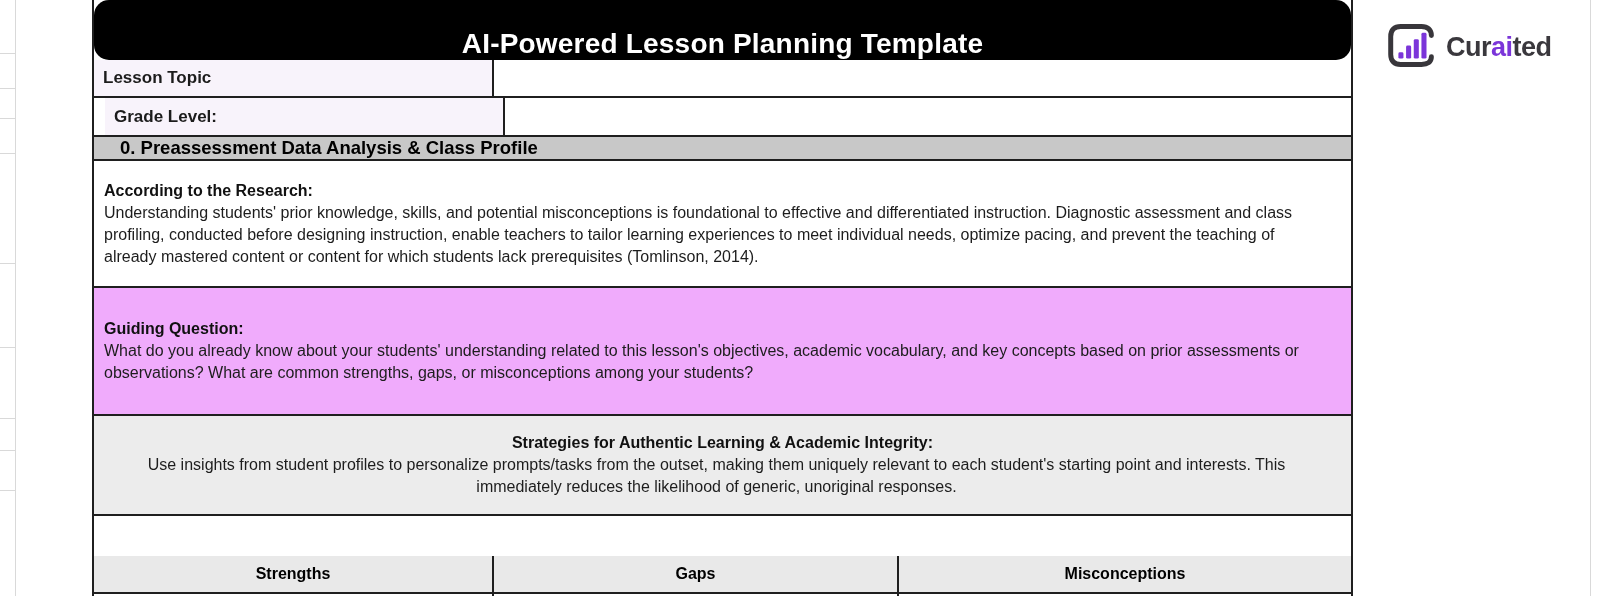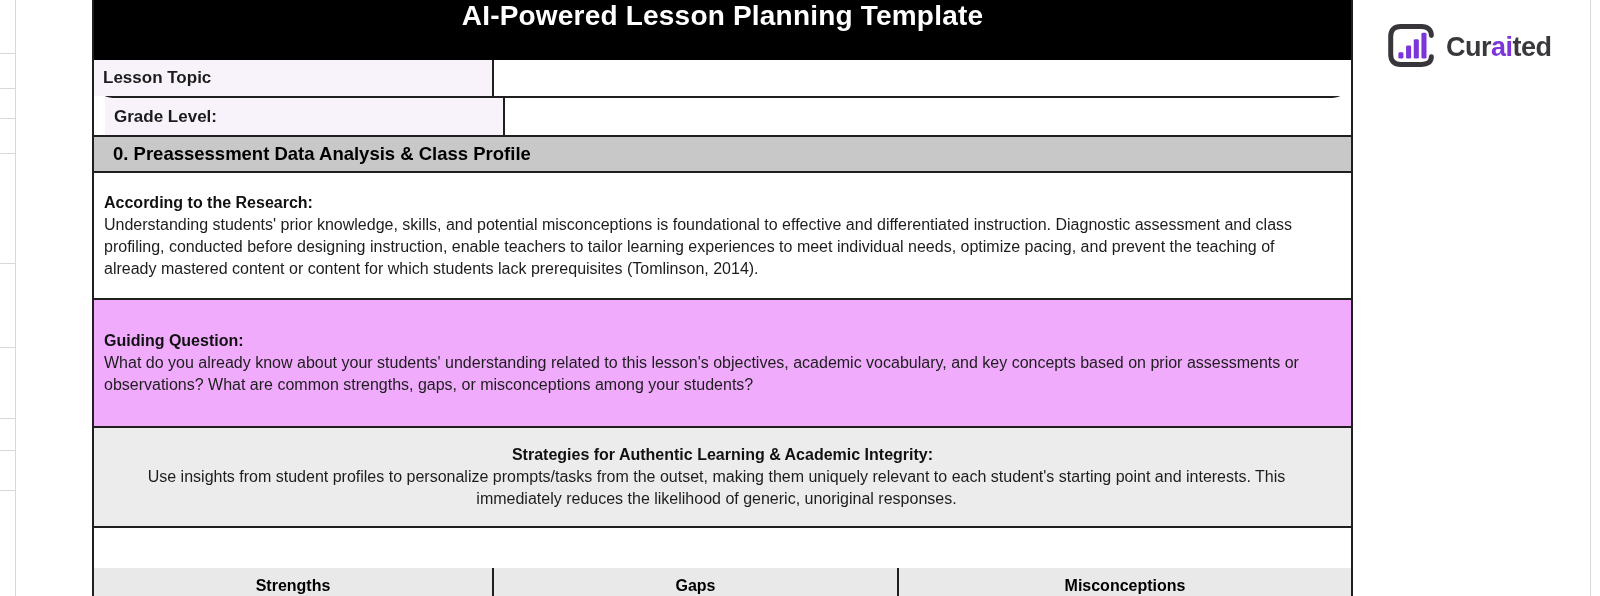--- a/index.html
+++ b/index.html
@@ -10,33 +10,33 @@
   
   .edge-vline{ position:absolute; top:0; width:1px; height:596px; background:#d9d9d9; }
   .edge-hline{ position:absolute; left:0; width:15px; height:1px; background:#d9d9d9; }
   .right-vline{ position:absolute; top:0; left:1590px; width:1px; height:596px; background:#d9d9d9; }
 
   
   .sheet{ position:absolute; left:92px; top:0; width:1261px; height:596px;
           border-left:2px solid var(--border); border-right:2px solid var(--border); }
   .row{ position:relative; width:100%; border-bottom:2px solid var(--border); }
 
-  .title-bar{ height:60px; background:#000000; display:flex; align-items:flex-start; justify-content:center; border-bottom:none; }
+  .title-bar{ height:60px; background:#000000; display:flex; align-items:flex-end; justify-content:center; border-bottom:none;border-radius:15px; }
   .title-bar h1{ color:#ffffff; font-size:28px; font-weight:700; letter-spacing:.2px; }
 
   .field-row{ display:flex; }
-  .field-row.r1{ height:38px;border-radius:19px; }
+  .field-row.r1{ height:38px; }
   .field-row.r2{ height:39px;padding-left:11px; }
   .field-label{ width:400px; background:#f8f3fb; border-right:2px solid var(--border);
                 display:flex; align-items:center; padding-left:9px;
                 font-weight:700; font-size:17px; color:var(--ink); }
   .field-value{ flex:1; background:#ffffff; }
 
-  .section-header{ height:36px; background:#c8c8c8; display:flex; align-items:center;
-                   padding-left:19px; font-weight:700; font-size:18.5px; color:#000; }
+  .section-header{ height:24px; background:#c8c8c8; display:flex; align-items:center;
+                   padding-left:26px; font-weight:700; font-size:18.5px; color:#000; }
 
   .block{ display:flex; flex-direction:column; justify-content:center; padding:12px 10px; }
   .block .b-head{ font-weight:700; font-size:16px; color:#111; line-height:22px; }
   .block .b-body{ font-size:16px; color:#1d1d1d; line-height:22px; max-width:1225px; }
   .block.research{ height:127px; background:#ffffff; }
   .block.guiding{ height:128px; background:#f0abfc; }
   .block.strategies{ height:100px; background:#ececec;text-align:center; }
 
   .cols{ display:flex; }
   .cols .c1{ width:400px; }

